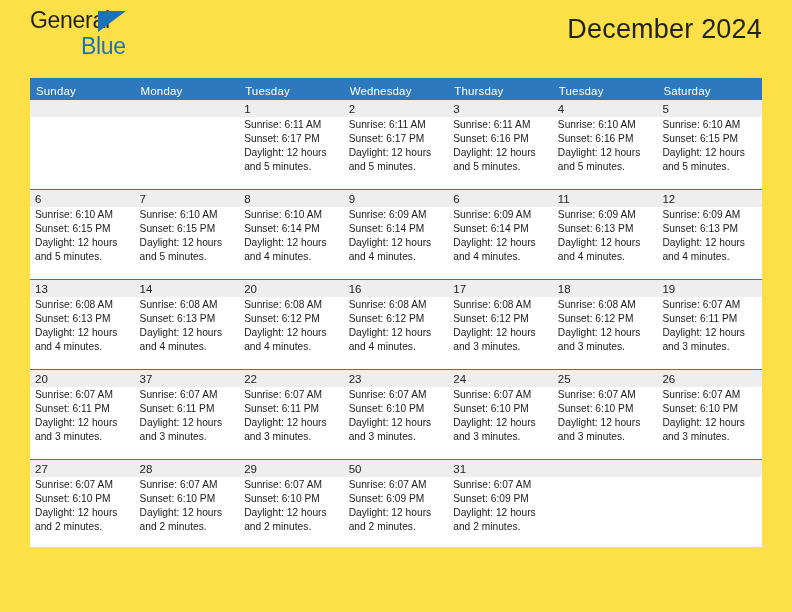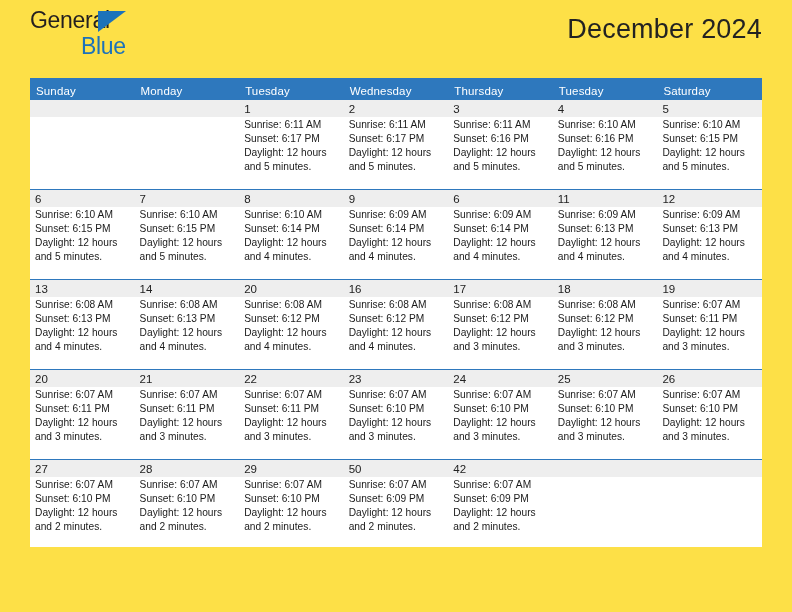--- a/index.html
+++ b/index.html
@@ -380,21 +380,21 @@
               <div class="details">
                 <div>Sunrise: 6:07 AM</div>
                 <div>Sunset: 6:11 PM</div>
                 <div>Daylight: 12 hours</div>
                 <div>and 3 minutes.</div>
               </div>
             </div>
           </td>
           <td class="">
             <div class="daybox">
-              <div class="daynum-band">21</div>
+              <div class="daynum-band">37</div>
               <div class="details">
                 <div>Sunrise: 6:07 AM</div>
                 <div>Sunset: 6:11 PM</div>
                 <div>Daylight: 12 hours</div>
                 <div>and 3 minutes.</div>
               </div>
             </div>
           </td>
           <td class="">
             <div class="daybox">
@@ -492,21 +492,21 @@
               <div class="details">
                 <div>Sunrise: 6:07 AM</div>
                 <div>Sunset: 6:09 PM</div>
                 <div>Daylight: 12 hours</div>
                 <div>and 2 minutes.</div>
               </div>
             </div>
           </td>
           <td class="">
             <div class="daybox">
-              <div class="daynum-band">42</div>
+              <div class="daynum-band">31</div>
               <div class="details">
                 <div>Sunrise: 6:07 AM</div>
                 <div>Sunset: 6:09 PM</div>
                 <div>Daylight: 12 hours</div>
                 <div>and 2 minutes.</div>
               </div>
             </div>
           </td>
           <td class="empty">
             <div class="daybox">

